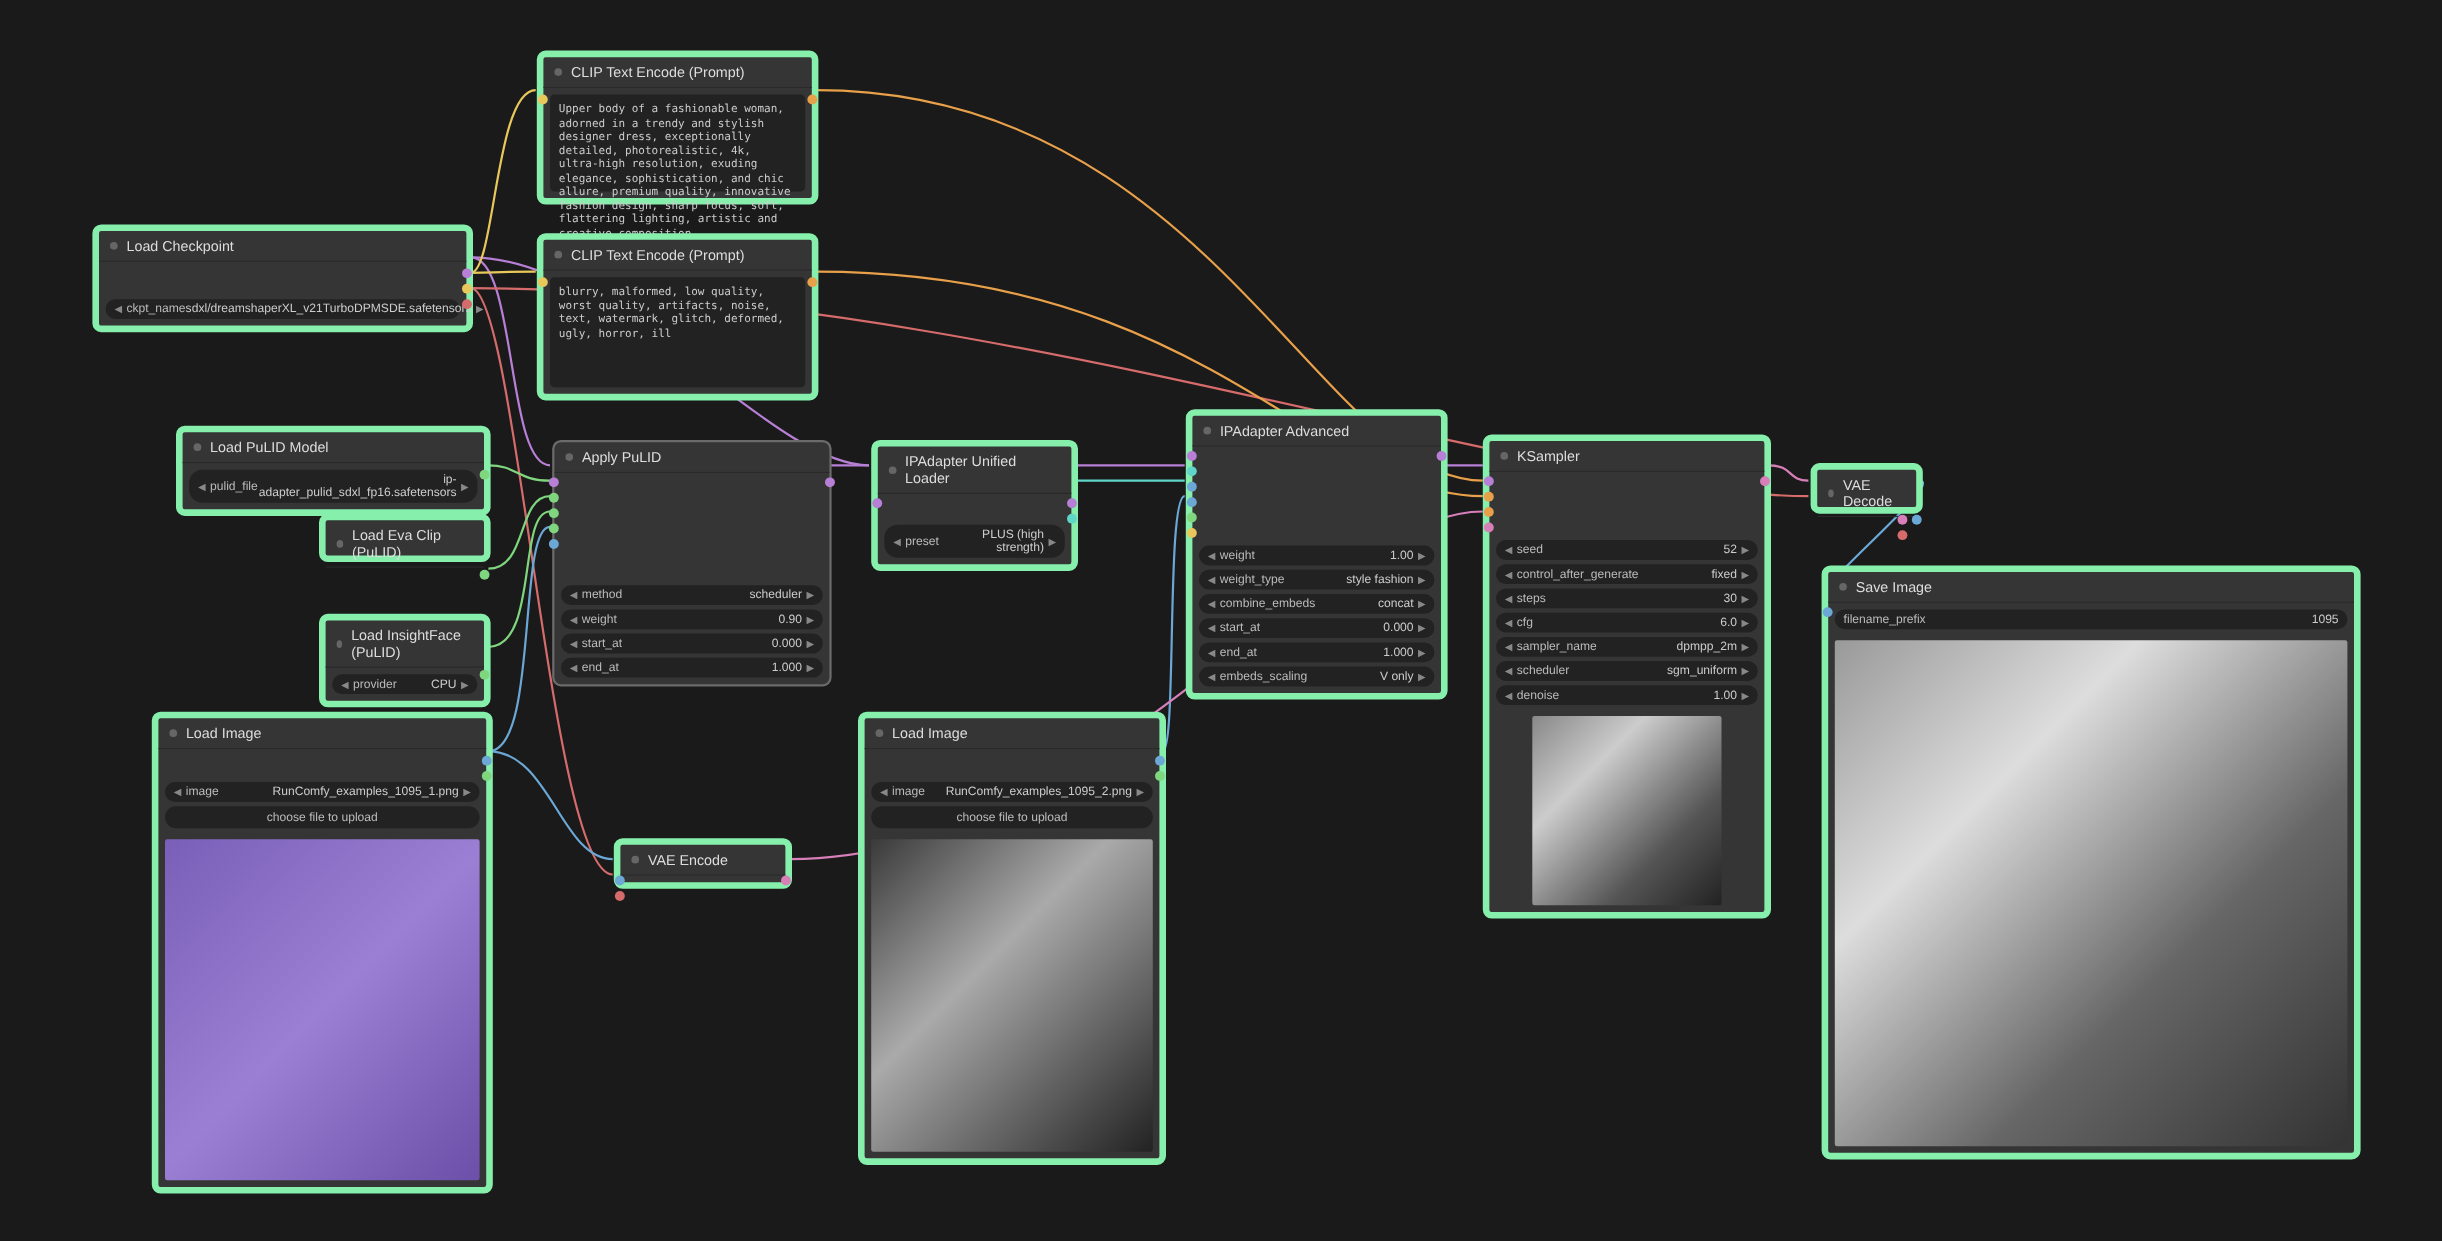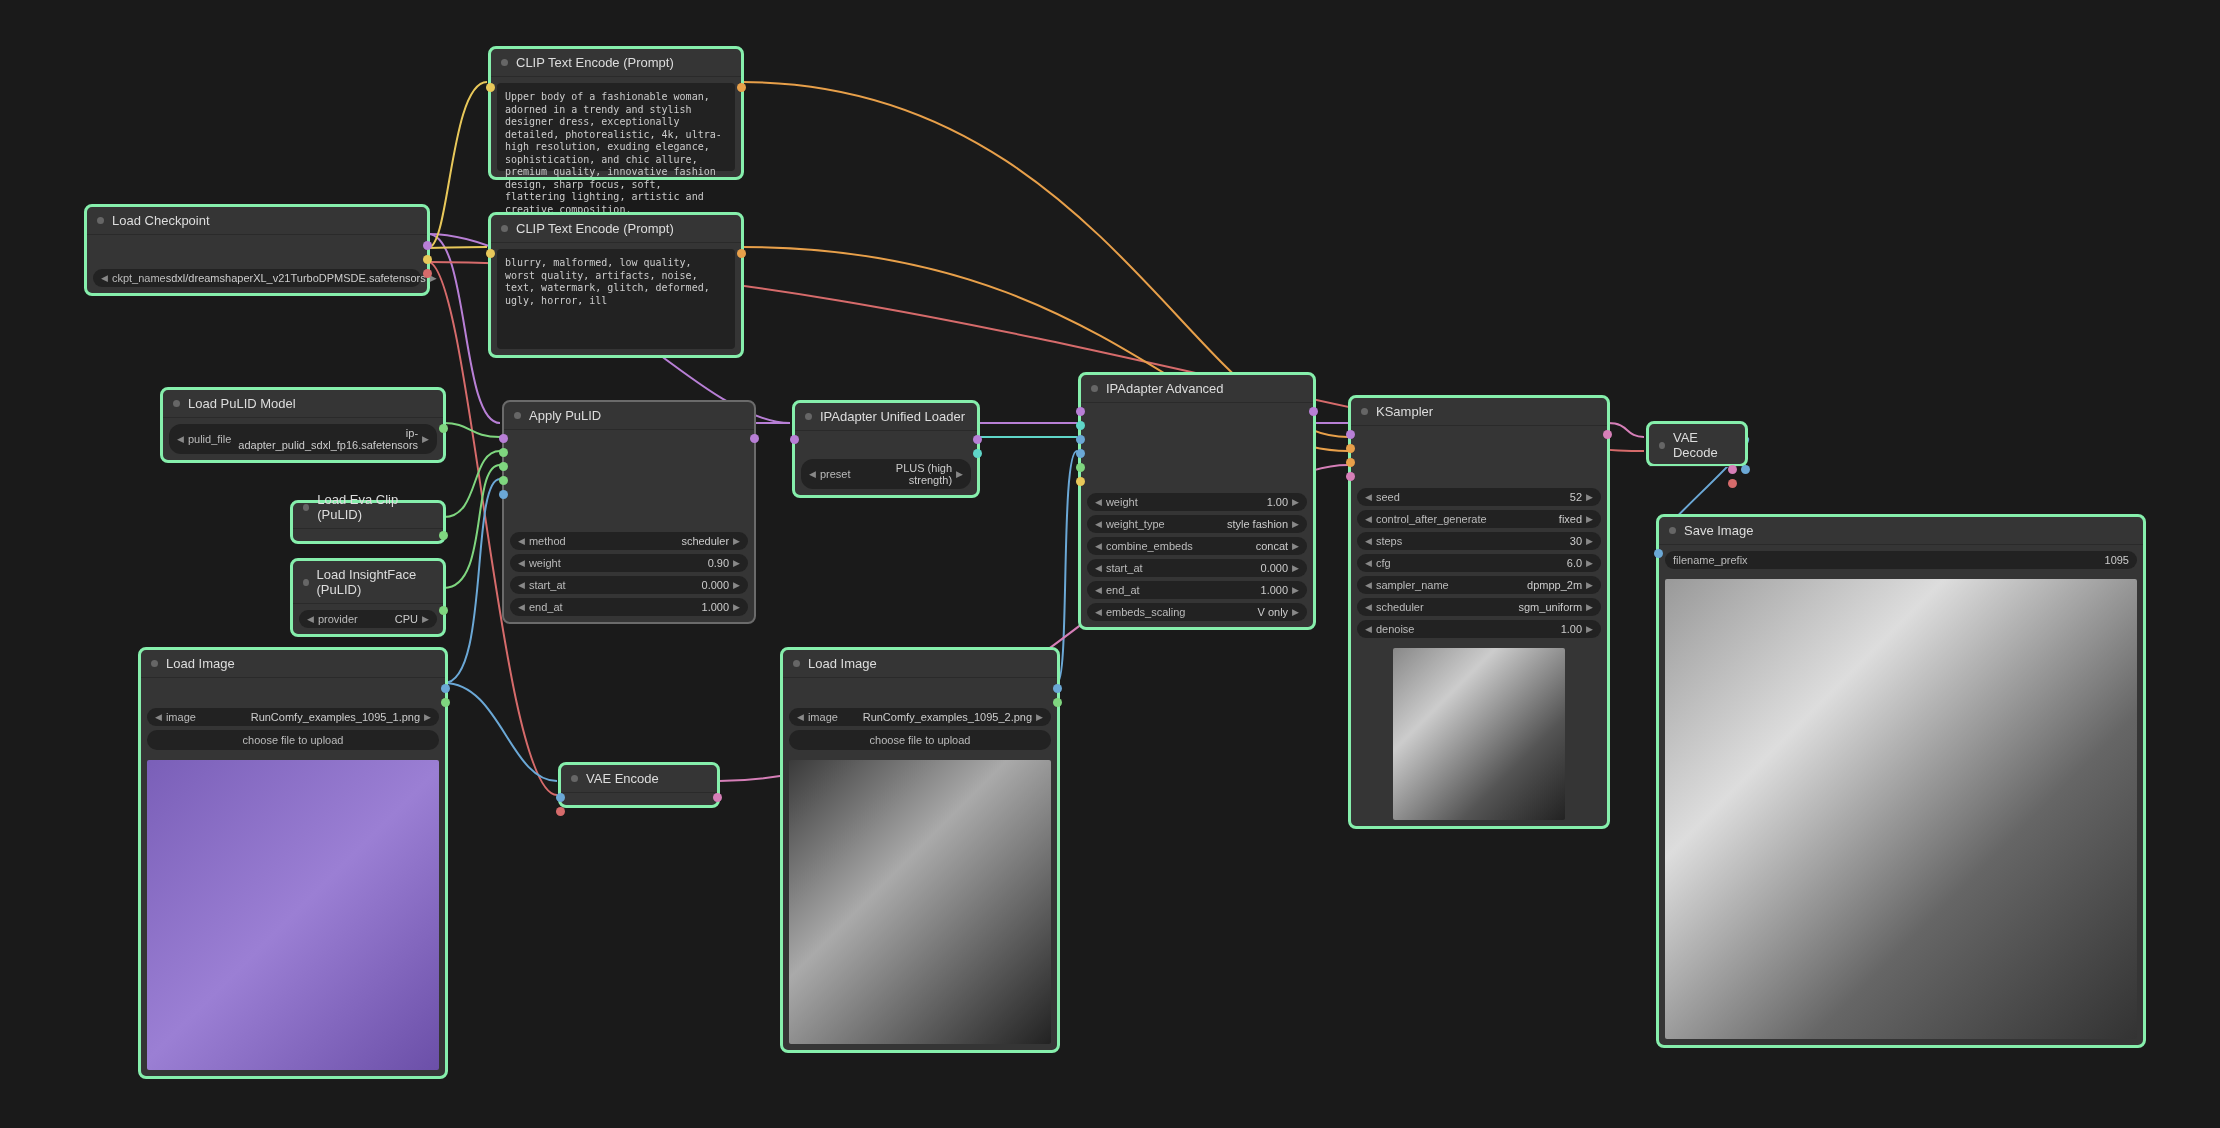--- a/index.html
+++ b/index.html
@@ -1,18 +1,18 @@
 <!DOCTYPE html>
 <html><head>
 <meta charset="utf-8">
 <style>
 *{box-sizing:border-box;margin:0;padding:0;}
 body{background:#1a1a1a;width:2220px;height:1128px;position:relative;font-family:Arial,sans-serif;overflow:hidden;}
 svg.edges{position:absolute;top:0;left:0;width:2220px;height:1128px;pointer-events:none;z-index:0;}
-.node{position:absolute;background:#353535;border:3px solid #86efac;border-radius:8px;z-index:1;display:flex;flex-direction:column;}
+.node{position:absolute;background:#353535;border:6px solid #86efac;border-radius:8px;z-index:1;display:flex;flex-direction:column;}
 .node-header{display:flex;align-items:center;padding:6px 10px;font-size:13px;color:#ddd;border-bottom:1px solid #2a2a2a;}
 .node-header .dot{width:7px;height:7px;border-radius:50%;background:#666;margin-right:8px;}
 .node-body{padding:6px;display:flex;flex-direction:column;gap:4px;position:relative;}
 .widget{display:flex;align-items:center;background:#222;border-radius:12px;padding:3px 8px;font-size:11px;color:#bbb;position:relative;}
 .widget .left-arrow{color:#888;font-size:9px;margin-right:4px;}
 .widget .right-arrow{color:#888;font-size:9px;margin-left:4px;}
 .widget .wlabel{flex:0 0 auto;}
 .widget .wvalue{flex:1;text-align:right;color:#ccc;}
 .upload-btn{background:#222;border-radius:12px;padding:4px;font-size:11px;color:#bbb;text-align:center;}
 .textarea{background:#222;border-radius:4px;padding:8px;font-family:monospace;font-size:10px;color:#ccc;line-height:1.25;white-space:pre-wrap;}
@@ -124,21 +124,21 @@
     <div class="port right" style="top:6px;background:#7fd67f;"></div>
     <div class="widget">
         <span class="left-arrow">◀</span>
         <span class="wlabel">pulid_file</span>
         <span class="wvalue">ip-adapter_pulid_sdxl_fp16.safetensors</span>
         <span class="right-arrow">▶</span>
       </div>
   </div>
 </div>
 
-<div class="node" style="left:290px;top:500px;width:156px;height:44px;justify-content:flex-end;">
+<div class="node" style="left:290px;top:467px;width:156px;height:44px;">
   <div class="node-header">
       <span class="dot"></span>
       <span>Load Eva Clip (PuLID)</span>
     </div>
   <div class="node-body" style="height:12px;">
     <div class="port right" style="top:2px;background:#7fd67f;"></div>
   </div>
 </div>
 
 <div class="node" style="left:290px;top:558px;width:156px;">

